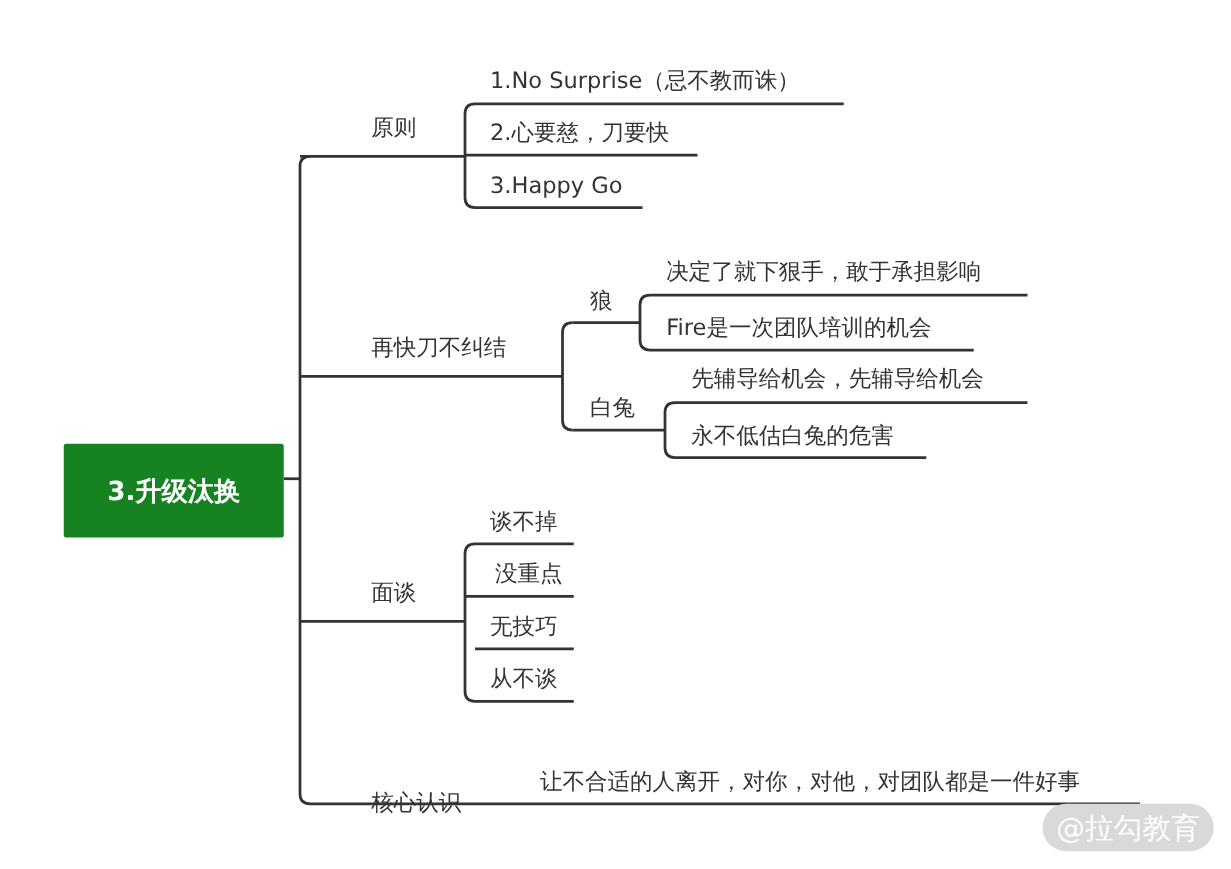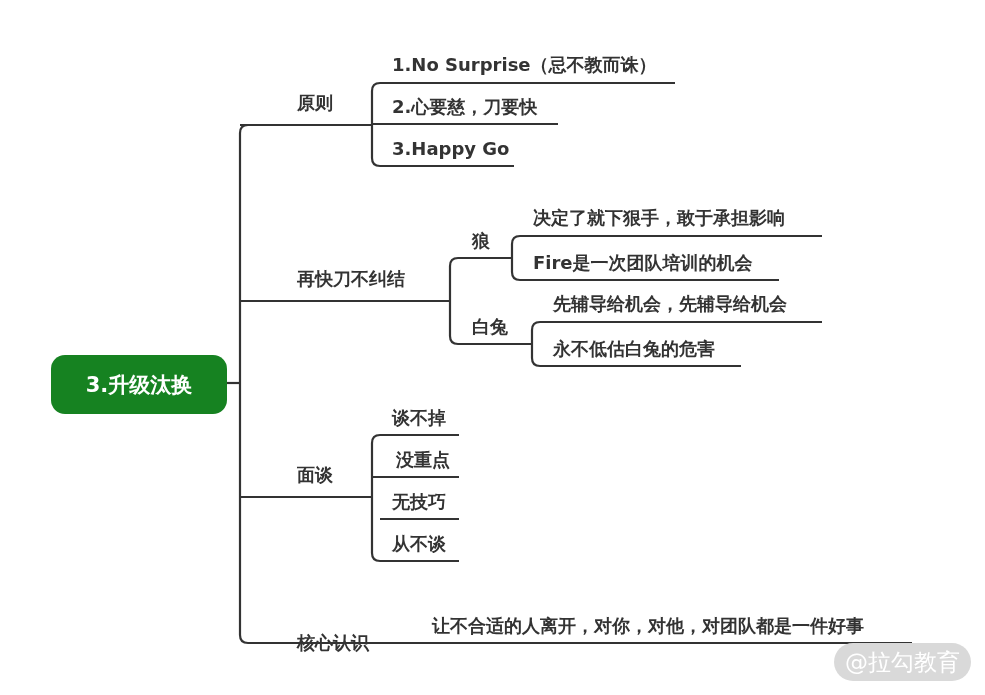--- a/index.html
+++ b/index.html
@@ -1,21 +1,21 @@
 <!DOCTYPE html>
 <html><head>
 <meta charset="utf-8">
 <style>
   html, body { margin:0; padding:0; background:#ffffff; }
   body { width:985px; height:695px; position:relative; overflow:hidden;
          font-family: "DejaVu Sans", "Liberation Sans", sans-serif; color:#333333; }
   svg.lines { position:absolute; left:0; top:0; width:985px; height:695px; }
-  .t { position:absolute; font-size:18px; font-weight:bold; color:#333333; white-space:nowrap; line-height:22px; }
-  .root { position:absolute; left:51px; top:355px; width:176px; height:59px; background:#168221;
-          border-radius:14px; color:#ffffff; font-size:21px; font-weight:bold;
+  .t { position:absolute; font-size:18px; font-weight:normal; color:#333333; white-space:nowrap; line-height:22px; }
+  .root { position:absolute; left:51px; top:355px; width:176px; height:75px; background:#168221;
+          border-radius:2px; color:#ffffff; font-size:21px; font-weight:bold;
           display:flex; align-items:center; justify-content:center; }
   .wm { position:absolute; left:834px; top:643px; width:137px; height:38px; border-radius:19px;
         background:#d9d9d9; color:#ffffff; font-size:23px; display:flex; align-items:center; justify-content:center; }
 </style>
 </head>
 <body>
 
 <svg class="lines" viewBox="0 0 985 695">
   <g fill="none" stroke="#333333" stroke-width="2.2">
 

